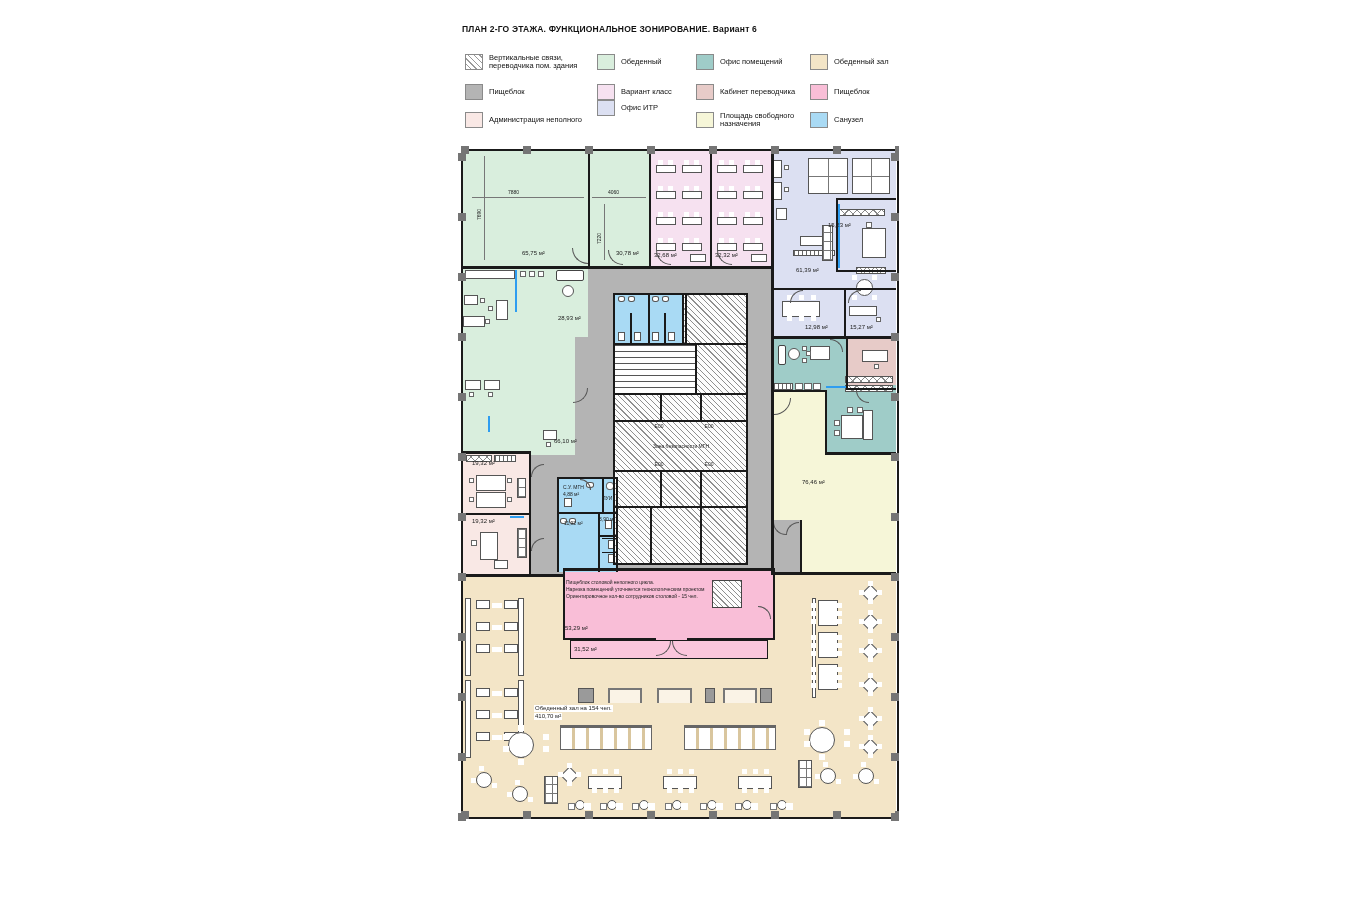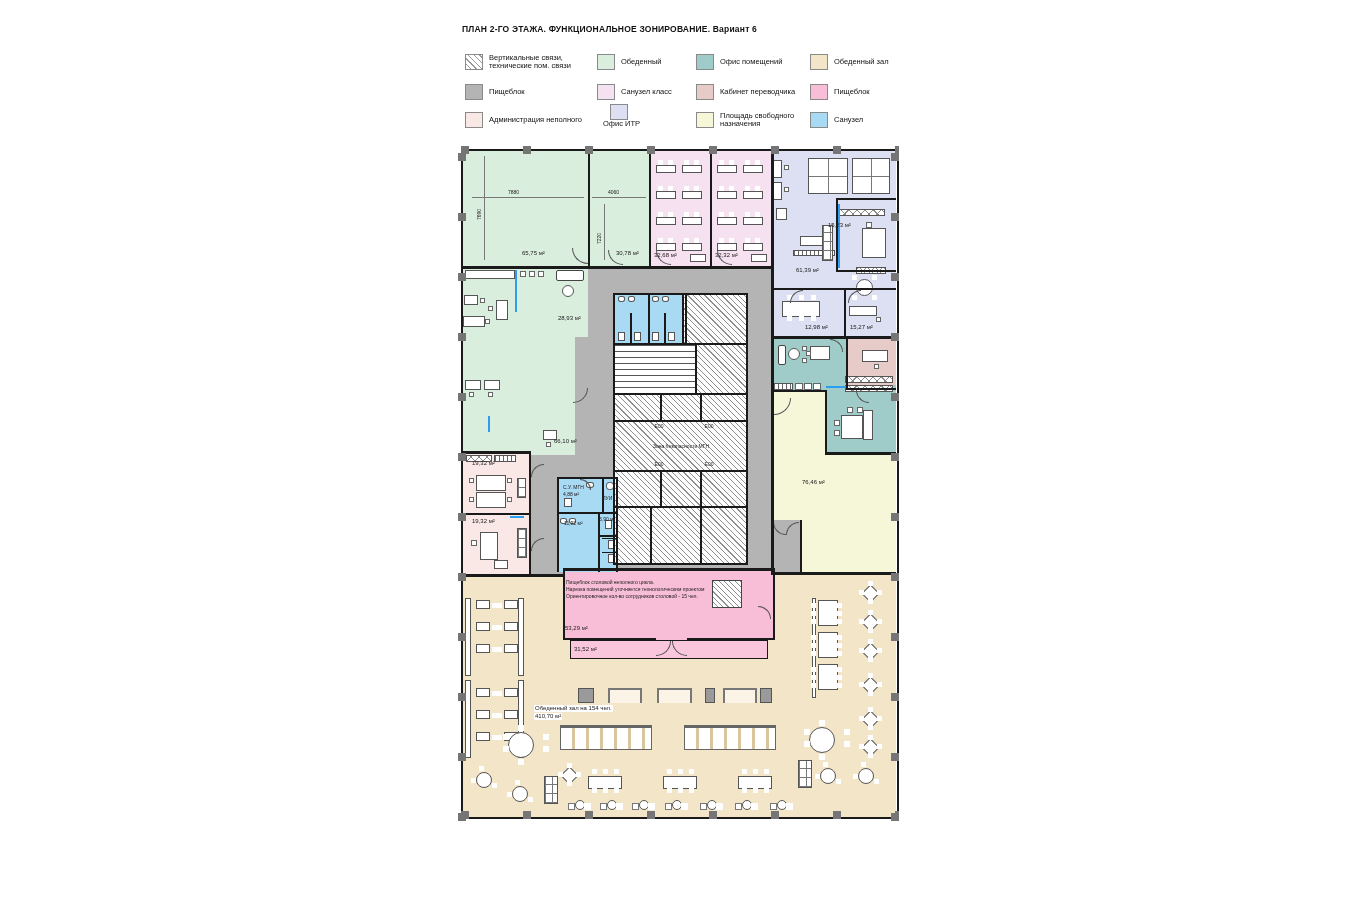--- a/index.html
+++ b/index.html
@@ -96,39 +96,39 @@
 <body>
 
 <div class="page">
 
   <div class="title">ПЛАН 2-ГО ЭТАЖА. ФУНКЦИОНАЛЬНОЕ ЗОНИРОВАНИЕ. Вариант 6</div>
 
   <div>
     <div class="lg-item" style="left:465px;top:52px;">
       <span class="sw sw-hatch"></span>
       <span class="lg-label">Вертикальные связи,
-технические пом. связи</span>
+переводчика пом. здания</span>
     </div>
     <div class="lg-item" style="left:465px;top:82px;">
       <span class="sw sw-corridor"></span>
       <span class="lg-label">Пищеблок</span>
     </div>
     <div class="lg-item" style="left:465px;top:110px;">
       <span class="sw sw-admin"></span>
       <span class="lg-label">Администрация неполного</span>
     </div>
     <div class="lg-item" style="left:597px;top:52px;">
       <span class="sw sw-photo"></span>
       <span class="lg-label">Обеденный</span>
     </div>
     <div class="lg-item" style="left:597px;top:82px;">
       <span class="sw sw-class"></span>
-      <span class="lg-label">Санузел класс</span>
-    </div>
-    <div class="lg-item" style="left:597px;top:104px;flex-direction:column;">
+      <span class="lg-label">Вариант класс</span>
+    </div>
+    <div class="lg-item" style="left:597px;top:98px;">
       <span class="sw sw-itr"></span>
       <span class="lg-label">Офис ИТР</span>
     </div>
     <div class="lg-item" style="left:696px;top:52px;">
       <span class="sw sw-notary"></span>
       <span class="lg-label">Офис помещений</span>
     </div>
     <div class="lg-item" style="left:696px;top:82px;">
       <span class="sw sw-translator"></span>
       <span class="lg-label">Кабинет переводчика</span>

